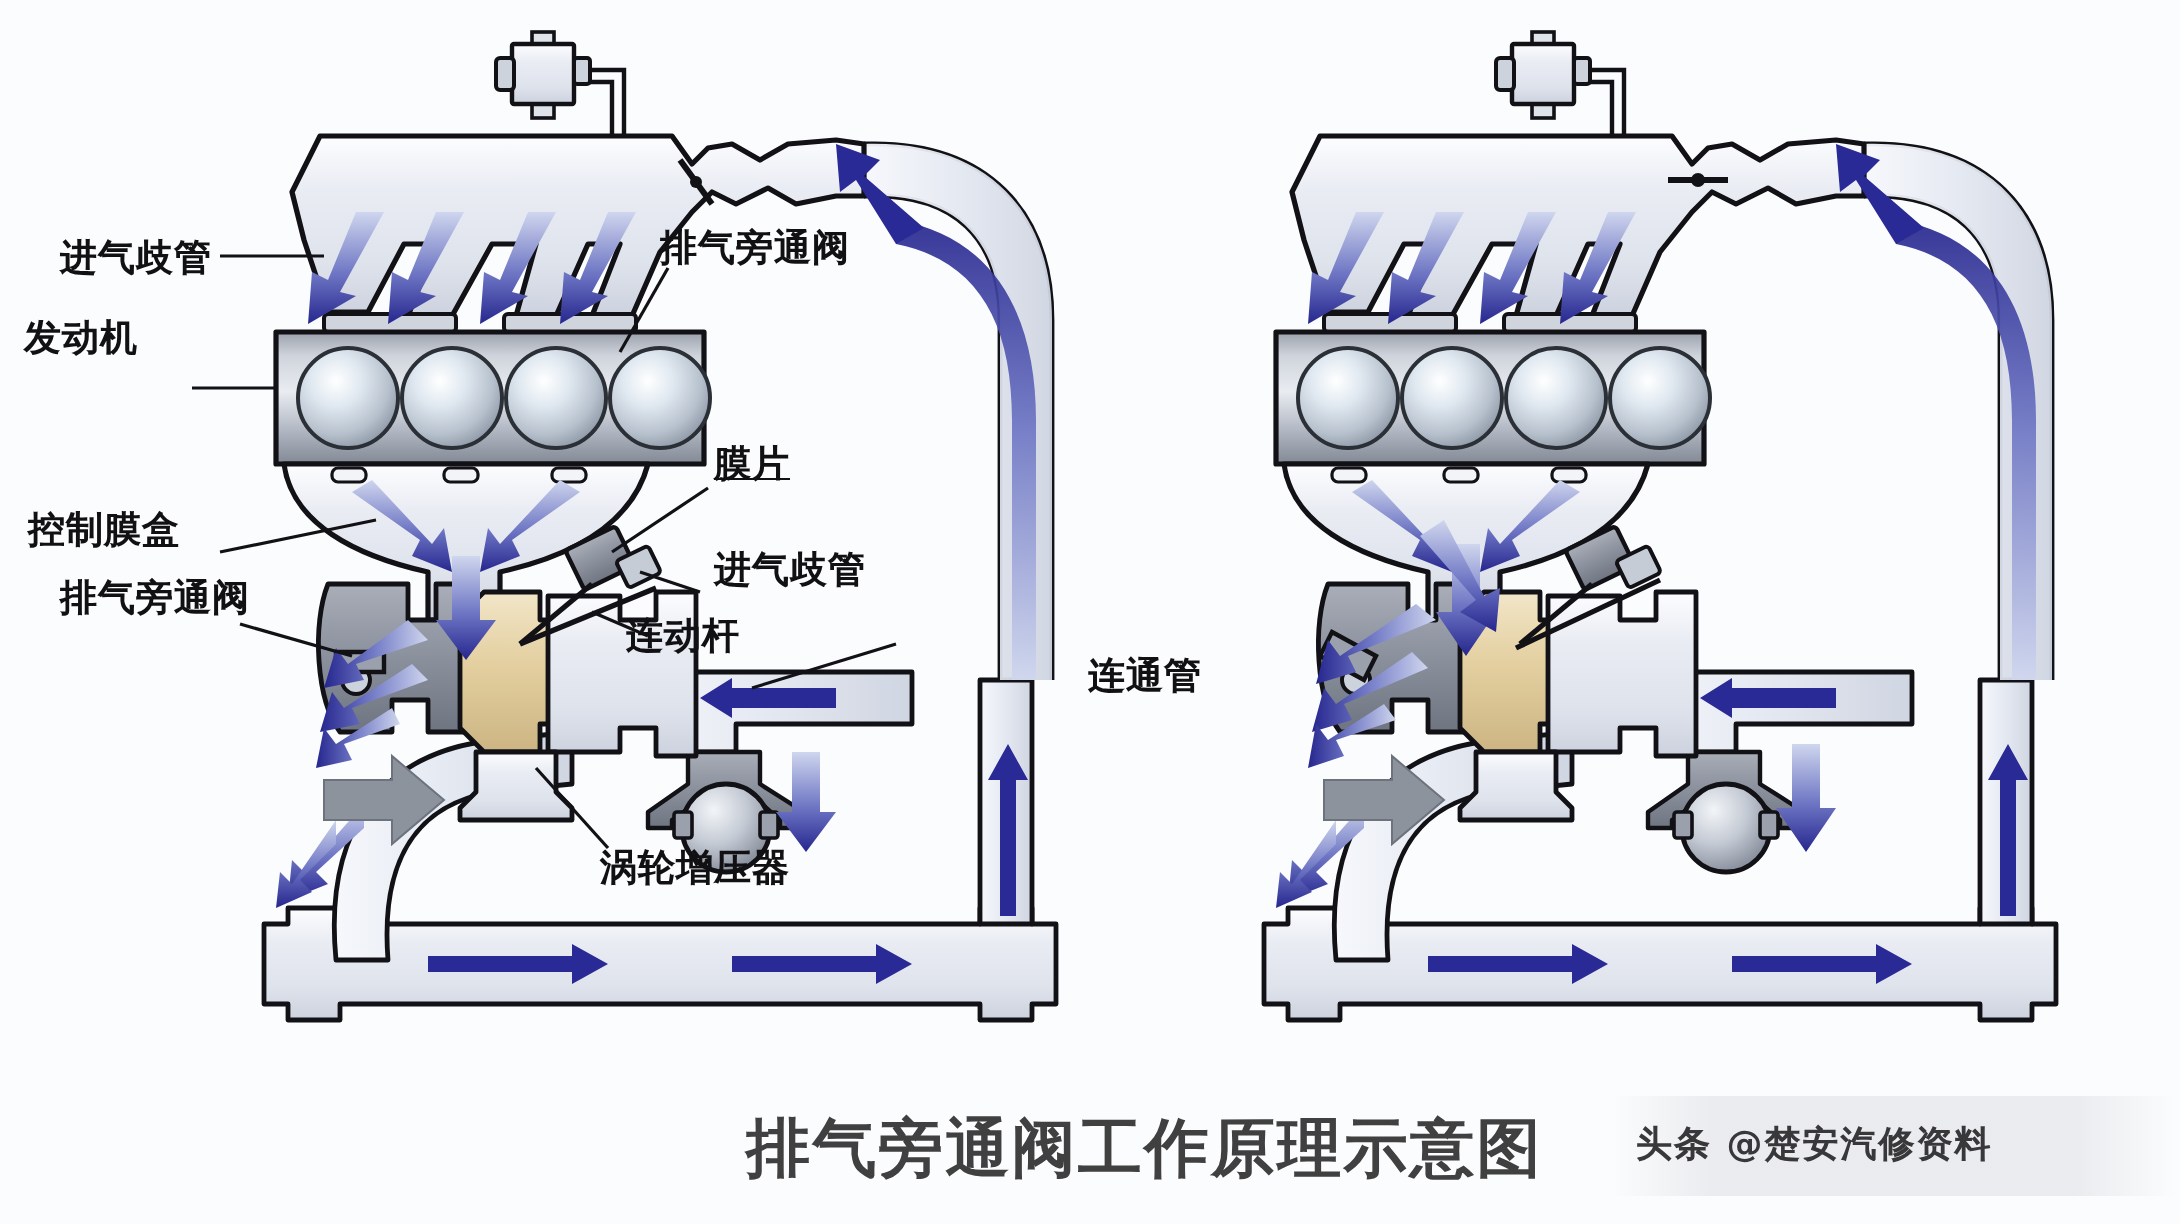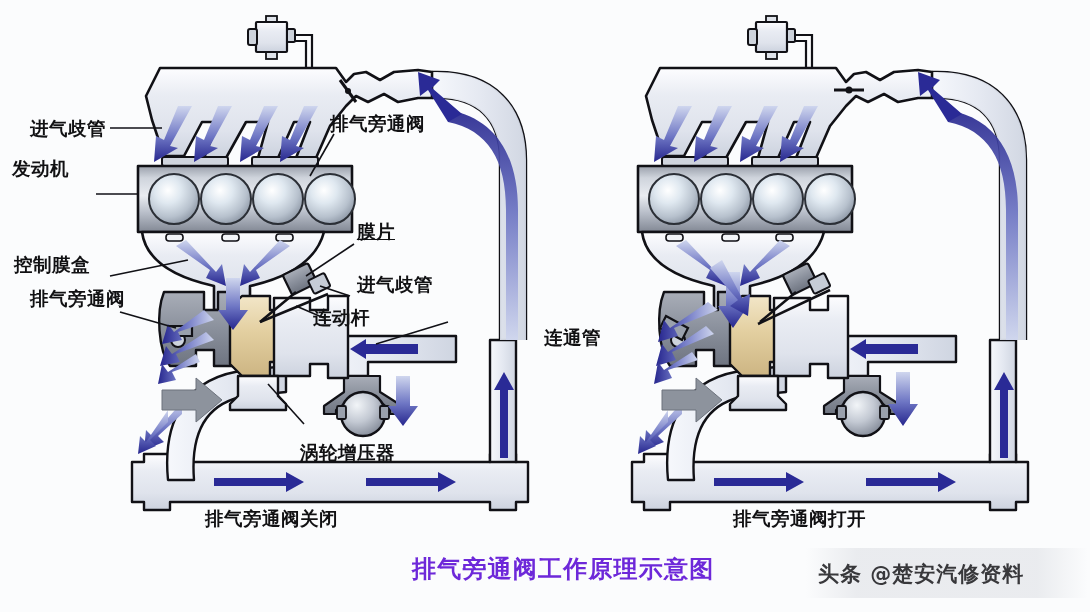--- a/index.html
+++ b/index.html
@@ -18,26 +18,26 @@
     font-weight:700;
     color:#111113;
     white-space:nowrap;
     letter-spacing:0.5px;
     -webkit-font-smoothing:antialiased;
   }
   .lbl-side{font-size:18.5px;}
   .caption{font-size:18.5px;font-weight:700;color:#111113;}
   .title{
     position:absolute;
-    font-size:24px;font-weight:700;color:#6d28d9;
-    letter-spacing:1.2px;white-space:nowrap;margin-left:39px;
+    font-size:32px;font-weight:700;color:#404040;
+    letter-spacing:1.2px;white-space:nowrap;
   }
   .watermark{
     position:absolute;
-    font-size:21px;font-weight:700;
+    font-size:18px;font-weight:700;
     color:#2b2b2e;letter-spacing:1px;white-space:nowrap;
     opacity:.93;
   }
   .wm-band{
     position:absolute;
     background:linear-gradient(90deg,rgba(235,237,240,0) 0%,rgba(228,230,234,.75) 18%,rgba(228,230,234,.75) 82%,rgba(235,237,240,0) 100%);
     pointer-events:none;
   }
 </style>
 </head>
@@ -311,24 +311,22 @@
 
   <div class="lbl lbl-side" style="left:30px;  top:116px;">进气歧管</div>
   <div class="lbl lbl-side" style="left:12px;  top:156px;">发动机</div>
   <div class="lbl lbl-side" style="left:14px;  top:252px;">控制膜盒</div>
   <div class="lbl lbl-side" style="left:30px;  top:286px;">排气旁通阀</div>
 
   <div class="lbl lbl-side" style="left:330px; top:111px;">排气旁通阀</div>
   <div class="lbl lbl-side" style="left:357px; top:219px;text-decoration:underline;">膜片</div>
   <div class="lbl lbl-side" style="left:357px; top:272px;">进气歧管</div>
   <div class="lbl lbl-side" style="left:313px; top:305px;">连动杆</div>
-  <div class="lbl lbl-side" style="left:300px; top:421px;margin-top:19px;">涡轮增压器</div>
+  <div class="lbl lbl-side" style="left:300px; top:421px;">涡轮增压器</div>
   <div class="lbl lbl-side" style="left:524px; top:325px;margin-left:20px;">连通管</div>
 
-  <div class="lbl caption" style="left:205px; top:506px;">排气旁通阀关闭</div>
-  <div class="lbl caption" style="left:733px; top:506px;">排气旁通阀打开</div>
 
   <div class="title" style="left:373px; top:553px;">排气旁通阀工作原理示意图</div>
 
   <div class="wm-band" style="left:806px; top:548px; width:282px; height:50px;"></div>
   <div class="watermark" style="left:818px; top:560px;">头条 @楚安汽修资料</div>
 
 </div>
 
 </body></html>

